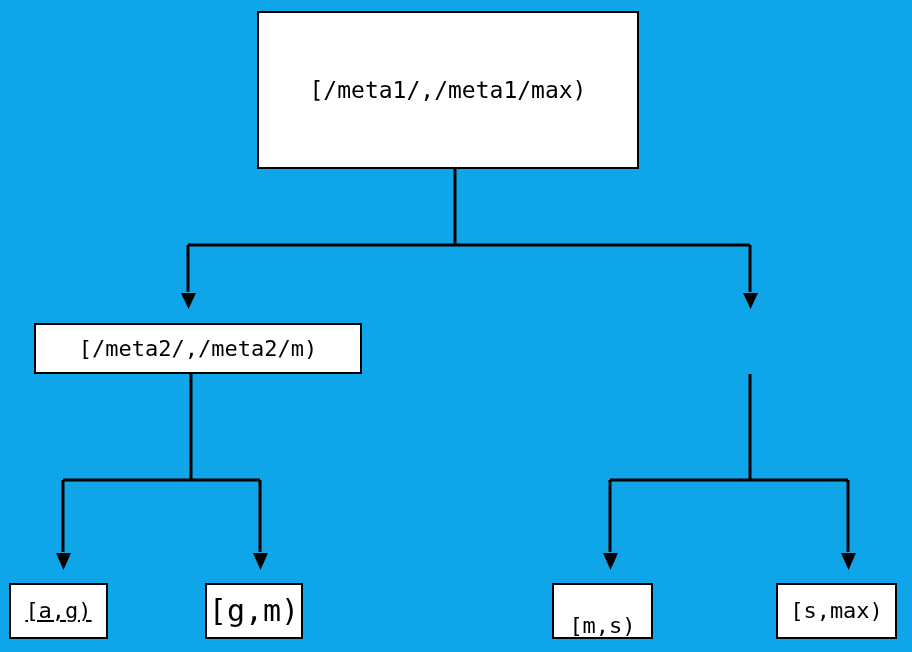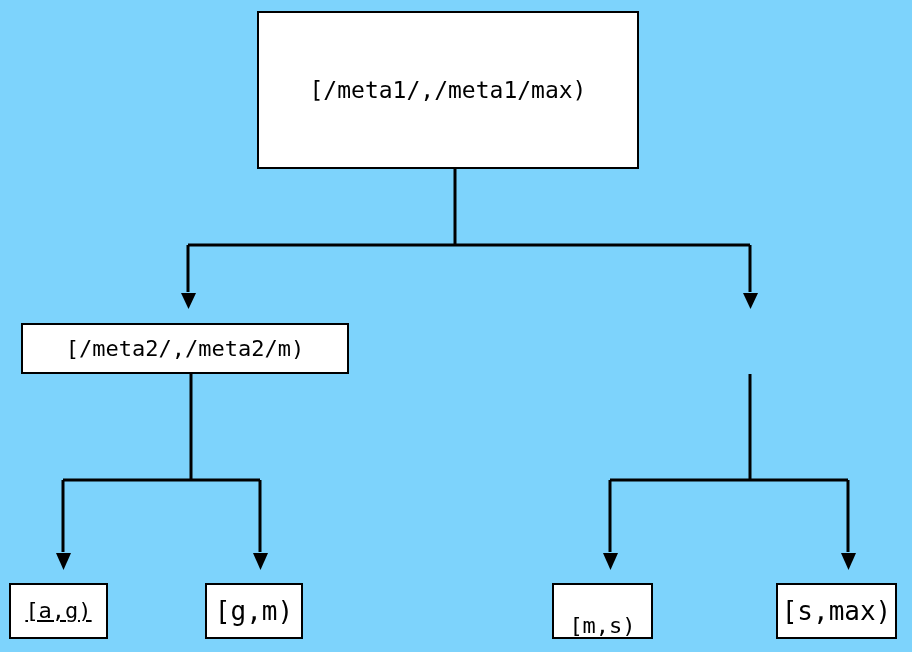--- a/index.html
+++ b/index.html
@@ -7,21 +7,21 @@
     padding: 0;
     background: #ffffff;
   }
   body {
     font-family: "DejaVu Sans Mono", "Liberation Mono", monospace;
   }
   #diagram-canvas {
     position: relative;
     width: 912px;
     height: 652px;
-    background: #7dd3fc;
+    background: #0ea5e9;
     overflow: hidden;
   }
   #edge-layer {
     position: absolute;
     left: 0;
     top: 0;
     width: 912px;
     height: 652px;
   }
   .node {
@@ -43,21 +43,21 @@
   
   #node-root {
     left: 257px;
     top: 11px;
     width: 382px;
     height: 158px;
     font-size: 23px;
   }
   
   #node-meta2-low {
-    left: 21px;
+    left: 34px;
     top: 323px;
     width: 328px;
     height: 51px;
     font-size: 22px;
   }
   #node-meta2-high {
     left: 577px;
     top: 323px;
     width: 326px;
     height: 51px;
@@ -70,36 +70,36 @@
     width: 99px;
     height: 56px;
     font-size: 22px;
     text-decoration: underline;
   }
   #node-leaf-gm {
     left: 205px;
     top: 583px;
     width: 98px;
     height: 56px;
-    font-size: 26px;
+    font-size: 30px;
   }
   #node-leaf-ms {
     left: 552px;
     top: 583px;
     width: 101px;
     height: 56px;
     font-size: 22px;
     align-items: flex-end;
   }
   #node-leaf-smax {
     left: 776px;
     top: 583px;
     width: 121px;
     height: 56px;
-    font-size: 26px;
+    font-size: 22px;
   }
 </style>
 </head>
 <body>
 
 <div id="diagram-canvas">
 
   <svg id="edge-layer" viewBox="0 0 912 652" width="912" height="652" xmlns="http://www.w3.org/2000/svg">
 
     <g>

